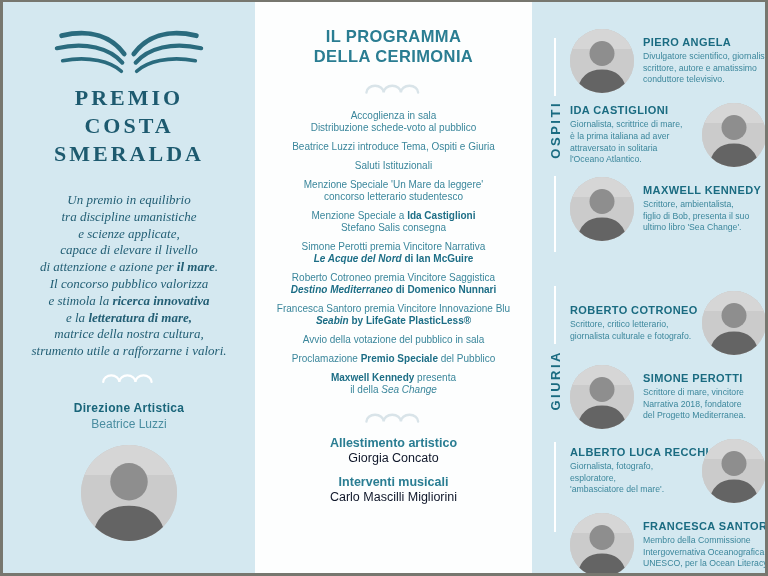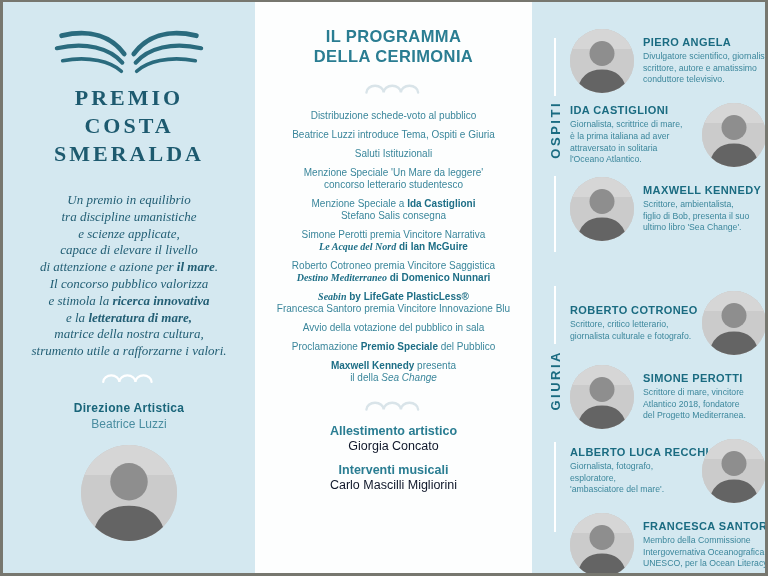--- a/index.html
+++ b/index.html
@@ -16,21 +16,21 @@
   .panel.right{flex:1; background:#d4e8f0; position:relative;}
 
   
   .logo-wrap{margin:26px auto 0; width:164px; height:50px;}
   .award-title{margin:6px 0 0; font-family:"Liberation Serif", serif; font-weight:600;
     color:#1d5a6f; font-size:22px; line-height:28px; letter-spacing:3px;}
   .award-title span{display:block;}
   .desc{margin-top:24px; font-family:"Liberation Serif", serif; font-style:italic;
     color:#235f75; font-size:13px; line-height:16.8px;}
   .desc-line{white-space:nowrap;}
-  .s-b{font-weight:bold;} .s-i{font-style:italic;} .s-bi{font-weight:bold; font-style:italic;font-family:Liberation Serif, serif;}
+  .s-b{font-weight:bold;} .s-i{font-style:italic;} .s-bi{font-weight:bold; font-style:italic;}
   .orn{line-height:0;}
   .orn.white{color:#ffffff; margin:13px auto 0;}
   .orn.gray{color:#d9e4e9;}
   .dir-label{margin-top:15px; font-size:12px; font-weight:bold; color:#19657a; letter-spacing:.3px;}
   .dir-name{margin-top:2px; font-size:12px; color:#4a8success;  color:#4a8da0;}
   .avatar{border-radius:50%; overflow:hidden; background:#c9c9c9;}
   .avatar.big{width:96px; height:96px; margin:14px auto 0;}
   .avatar svg{display:block; width:100%; height:100%;}
 
   
@@ -126,20 +126,21 @@
       <span>IL PROGRAMMA</span>
       <span>DELLA CERIMONIA</span>
     </h2>
     <div class="orn gray first">
       <svg viewBox="0 0 72 16" width="62" height="14">
         <path d="M4 11 A10 8 0 0 1 24 11 A10 8 0 0 1 44 11 A10 8 0 0 1 64 11" fill="none" stroke="currentColor" stroke-width="2.8" stroke-linecap="round"></path>
       </svg>
     </div>
     <div class="prog" id="program-list">
         <div class="prog-block">
+          <div class="prog-line"><span>Accoglienza in sala</span></div>
           <div class="prog-line"><span>Distribuzione schede-voto al pubblico</span></div>
         </div>
         <div class="prog-block">
           <div class="prog-line"><span>Beatrice Luzzi introduce Tema, Ospiti e Giuria</span></div>
         </div>
         <div class="prog-block">
           <div class="prog-line"><span>Saluti Istituzionali</span></div>
         </div>
         <div class="prog-block">
           <div class="prog-line"><span>Menzione Speciale 'Un Mare da leggere'</span></div>
@@ -151,22 +152,22 @@
         </div>
         <div class="prog-block">
           <div class="prog-line"><span>Simone Perotti premia Vincitore Narrativa</span></div>
           <div class="prog-line"><span class="s-bi">Le Acque del Nord</span><span class="s-b"> di </span><span class="s-b">Ian McGuire</span></div>
         </div>
         <div class="prog-block">
           <div class="prog-line"><span>Roberto Cotroneo premia Vincitore Saggistica</span></div>
           <div class="prog-line"><span class="s-bi">Destino Mediterraneo</span><span class="s-b"> di </span><span class="s-b">Domenico Nunnari</span></div>
         </div>
         <div class="prog-block">
+          <div class="prog-line"><span>Francesca Santoro premia Vincitore Innovazione Blu</span></div>
           <div class="prog-line"><span class="s-bi">Seabin</span><span class="s-b"> by </span><span class="s-b">LifeGate PlasticLess®</span></div>
-          <div class="prog-line"><span>Francesca Santoro premia Vincitore Innovazione Blu</span></div>
         </div>
         <div class="prog-block">
           <div class="prog-line"><span>Avvio della votazione del pubblico in sala</span></div>
         </div>
         <div class="prog-block">
           <div class="prog-line"><span>Proclamazione </span><span class="s-b">Premio Speciale</span><span> del Pubblico</span></div>
         </div>
         <div class="prog-block">
           <div class="prog-line"><span class="s-b">Maxwell Kennedy</span><span> presenta</span></div>
           <div class="prog-line"><span>il della </span><span class="s-i">Sea Change</span></div>
@@ -271,21 +272,21 @@
               <svg viewBox="0 0 64 64">
                 <rect width="64" height="64" fill="#cbcbcb"></rect>
                 <rect width="64" height="20" fill="#d6d6d6"></rect>
                 <circle cx="32" cy="24.5" r="12.5" fill="#8e8e8e"></circle>
                 <path d="M7 64 Q10 40.5 32 40.5 Q54 40.5 57 64 Z" fill="#646464"></path>
               </svg>
             </div>
             <div class="p-text">
               <div class="p-name">SIMONE PEROTTI</div>
               <div class="p-bio">Scrittore di mare, vincitore</div>
-              <div class="p-bio">Atlantico 2018, fondatore</div>
+              <div class="p-bio">Narrativa 2018, fondatore</div>
               <div class="p-bio">del Progetto Mediterranea.</div>
             </div>
           </div>
           <div class="person rev">
             <div class="avatar">
               <svg viewBox="0 0 64 64">
                 <rect width="64" height="64" fill="#cbcbcb"></rect>
                 <rect width="64" height="20" fill="#d6d6d6"></rect>
                 <circle cx="32" cy="24.5" r="12.5" fill="#8e8e8e"></circle>
                 <path d="M7 64 Q10 40.5 32 40.5 Q54 40.5 57 64 Z" fill="#646464"></path>

